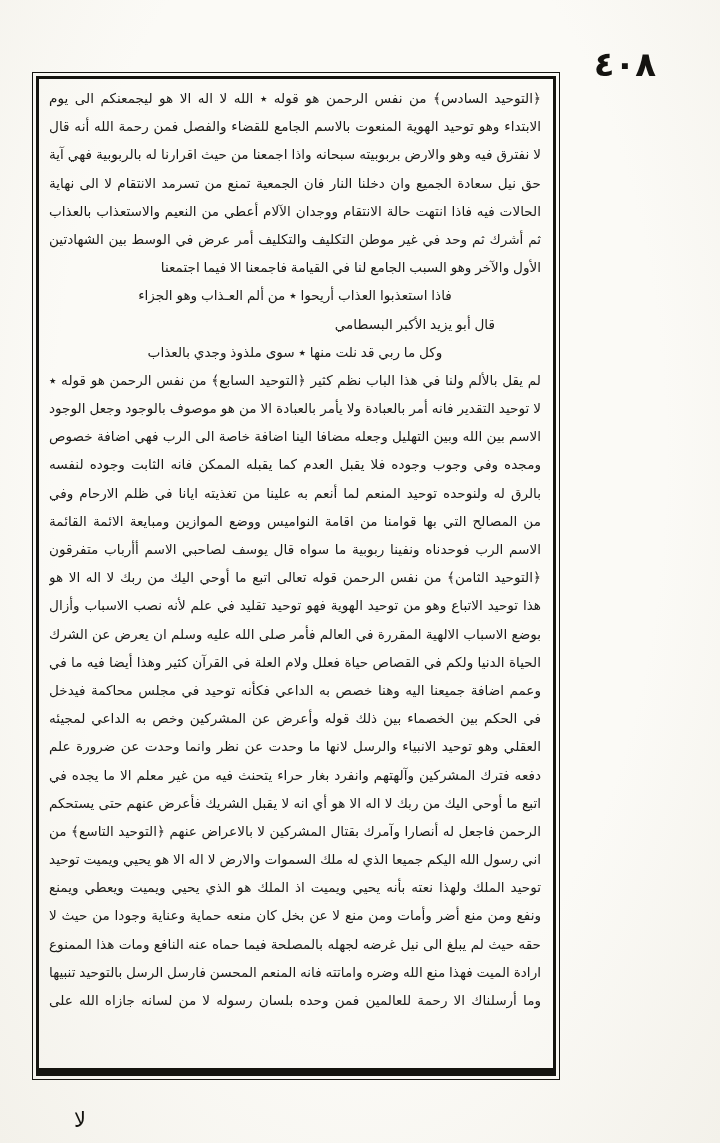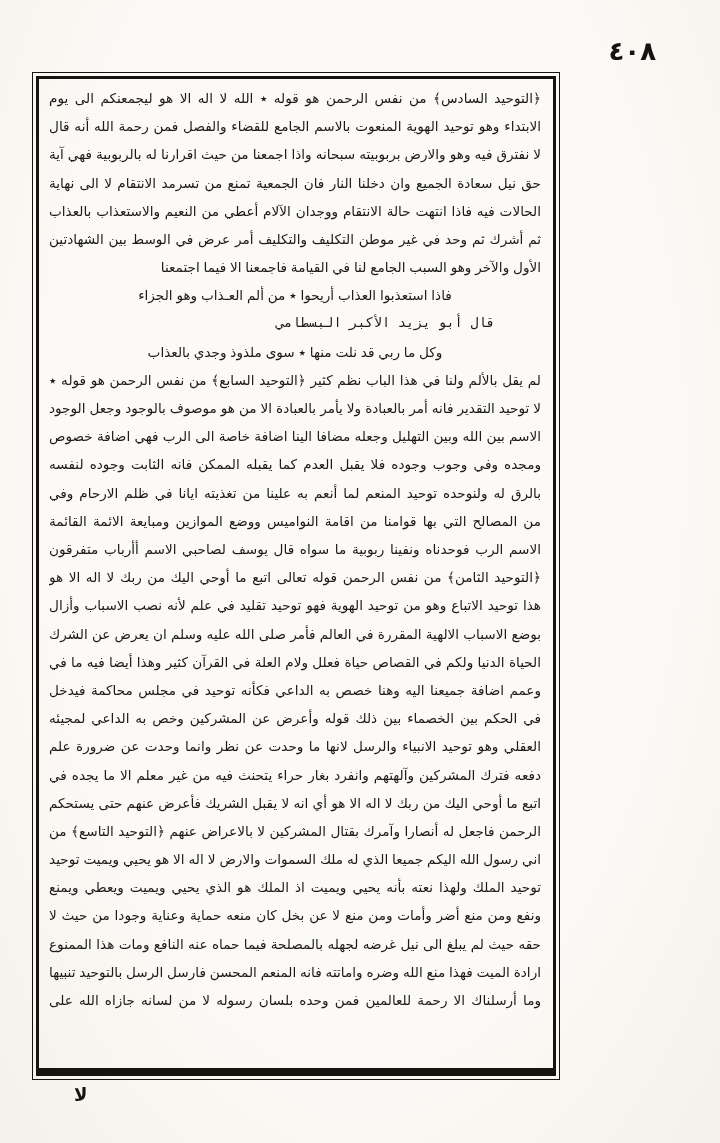--- a/index.html
+++ b/index.html
@@ -8,22 +8,22 @@
     background:#f7f5f0;
     font-family:"DejaVu Sans",sans-serif;
     color:#1b1a17;
   }
   .paper{
     position:absolute;inset:0;
     background:
       radial-gradient(ellipse at 50% 40%, #fbfaf6 60%, #f3f1ea 100%);
   }
   .page-number{
-    position:absolute;top:36px;right:64px;
-    font-size:26px;font-weight:bold;letter-spacing:2px;
+    position:absolute;top:44px;right:64px;
+    font-size:34px;font-weight:bold;letter-spacing:2px;
     direction:rtl;color:#141310;
   }
   .frame{
     position:absolute;left:36px;top:76px;width:520px;height:1000px;
     box-sizing:border-box;
     border:3px solid #15140f;
     border-bottom-width:8px;
     outline:1px solid #15140f;
     outline-offset:3px;
     background:transparent;
@@ -39,24 +39,24 @@
     font-size:13.6px;
     overflow:hidden;
     white-space:normal;
     color:#1b1a17;
     font-weight:500;
     word-spacing:-0.5px;
   }
   .line.justify{text-align:justify;text-align-last:justify;}
   .line.right{text-align:center;text-align-last:right;}
   .line.center{text-align-last:center;}
-  .line.indent-right{text-align:center;text-align-last:right;padding-right:46px;font-family:Liberation Mono, monospace;}
+  .line.indent-right{text-align:center;text-align-last:right;padding-right:46px;}
   .catchword{
-    position:absolute;left:74px;top:1084px;
-    font-size:18px;font-weight:bold;direction:rtl;color:#14130f;
+    position:absolute;left:74px;top:1108px;
+    font-size:21px;font-weight:normal;direction:rtl;color:#14130f;
   }
 </style>
 </head>
 <body>
 
 <div class="paper">
 
   <div class="page-number">٤٠٨</div>
 
   <div class="frame">

